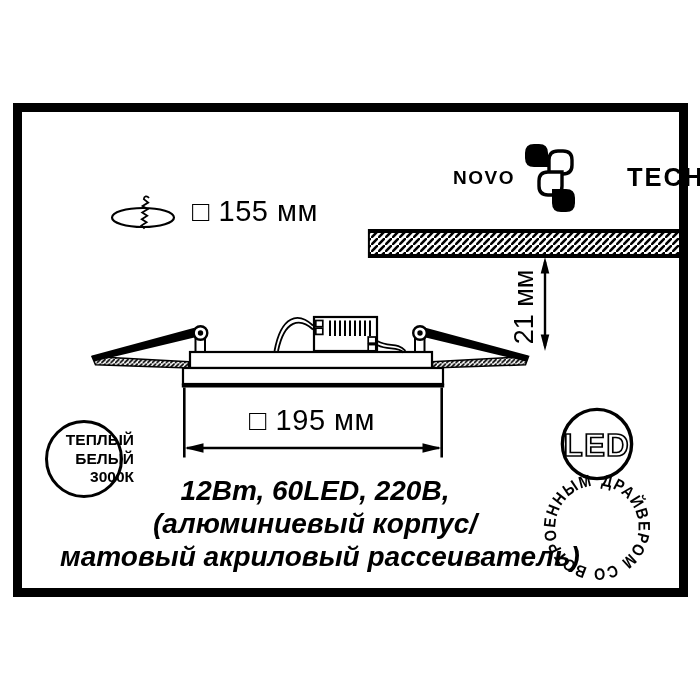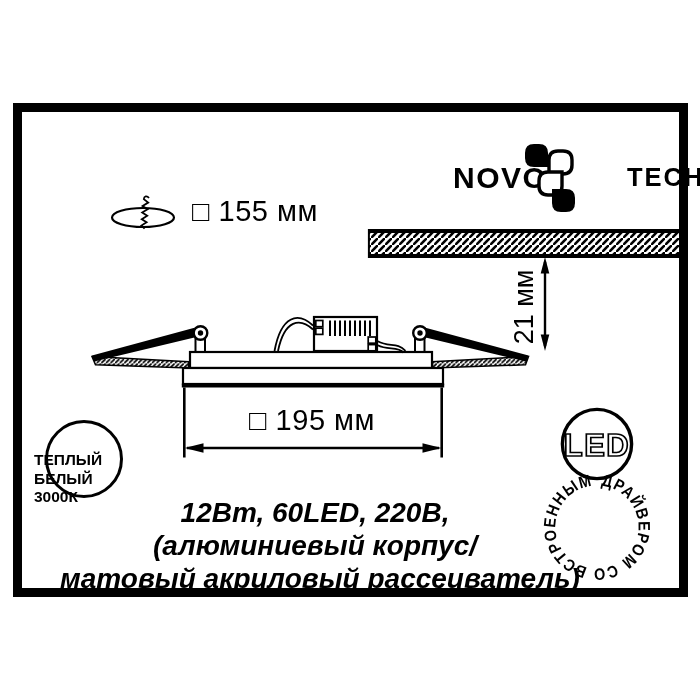--- a/index.html
+++ b/index.html
@@ -3,29 +3,29 @@
 <meta charset="utf-8">
 <style>
   html,body{margin:0;padding:0;background:#fff;}
   .stage{position:relative;width:700px;height:700px;background:#fff;overflow:hidden;
          font-family:"Liberation Sans","DejaVu Sans",sans-serif;color:#000;}
   .frame{position:absolute;left:13px;top:103px;width:675px;height:494px;
          border:9px solid #000;box-sizing:border-box;z-index:0;}
   .artsvg{position:absolute;left:0;top:0;width:700px;height:700px;z-index:2;}
   .txt{position:absolute;white-space:nowrap;}
   .z1{z-index:1;} .z3{z-index:3;}
-  .brandword{font-size:30px;font-weight:bold;letter-spacing:1.5px;line-height:25px;}
+  .brandword{font-size:19px;font-weight:bold;letter-spacing:1.5px;line-height:25px;}
   .dim{font-size:29px;line-height:29px;letter-spacing:0.5px;}
   .dim195{left:162px;top:406px;width:300px;text-align:center;}
   .dim155{left:192px;top:197px;text-align:right;}
   .dim21{left:474px;top:293px;width:100px;height:28px;font-size:27px;line-height:28px;
          text-align:center;transform:rotate(-90deg);}
   .specs{left:60px;top:474px;width:510px;text-align:center;
-         font-size:28px;line-height:33px;font-weight:bold;font-style:italic;margin-top:22px;}
-  .warmbadge{left:34px;top:451px;width:100px;text-align:left;
+         font-size:28px;line-height:33px;font-weight:bold;font-style:italic;}
+  .warmbadge{left:34px;top:431px;width:100px;text-align:right;
              font-size:15.5px;line-height:18.5px;font-weight:bold;}
 </style>
 </head>
 <body>
 
 <div class="stage">
 
   <div class="frame"></div>
 
   <div class="txt z1 brandword" style="left:453px;top:165px;">NOVO</div>

